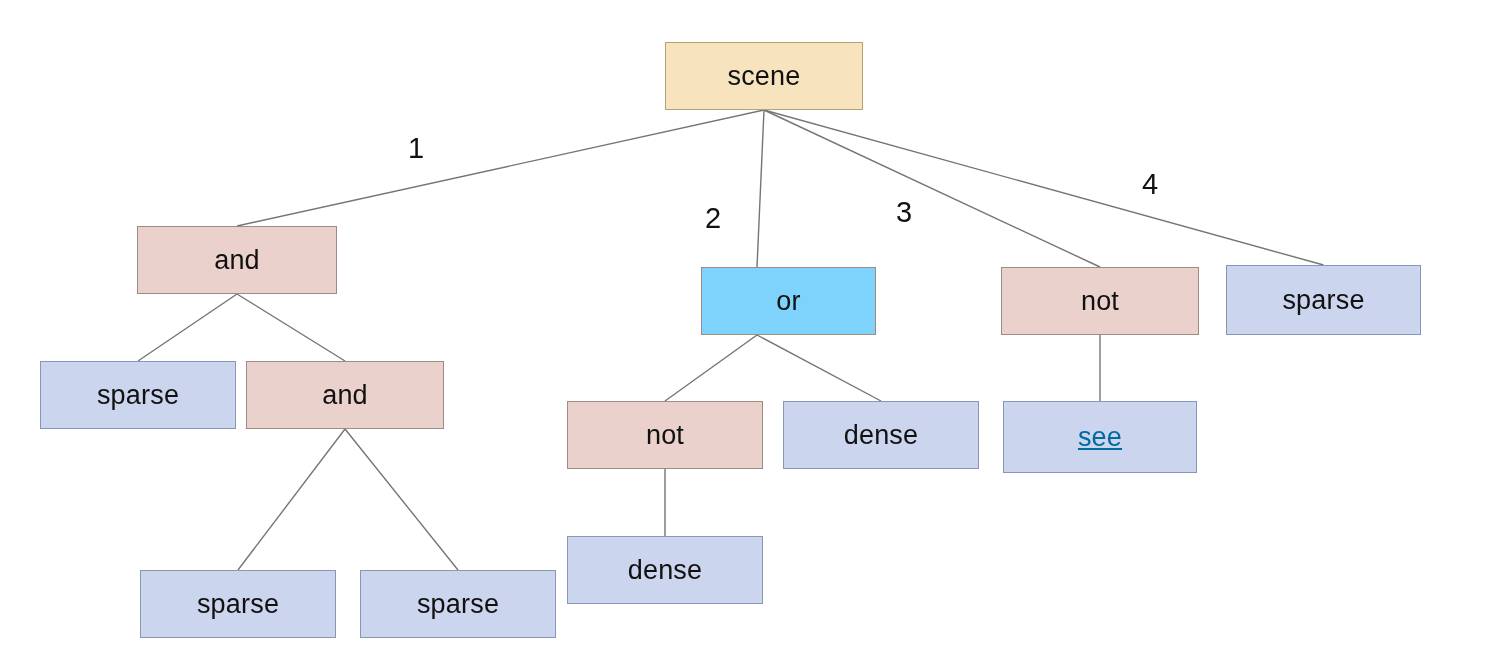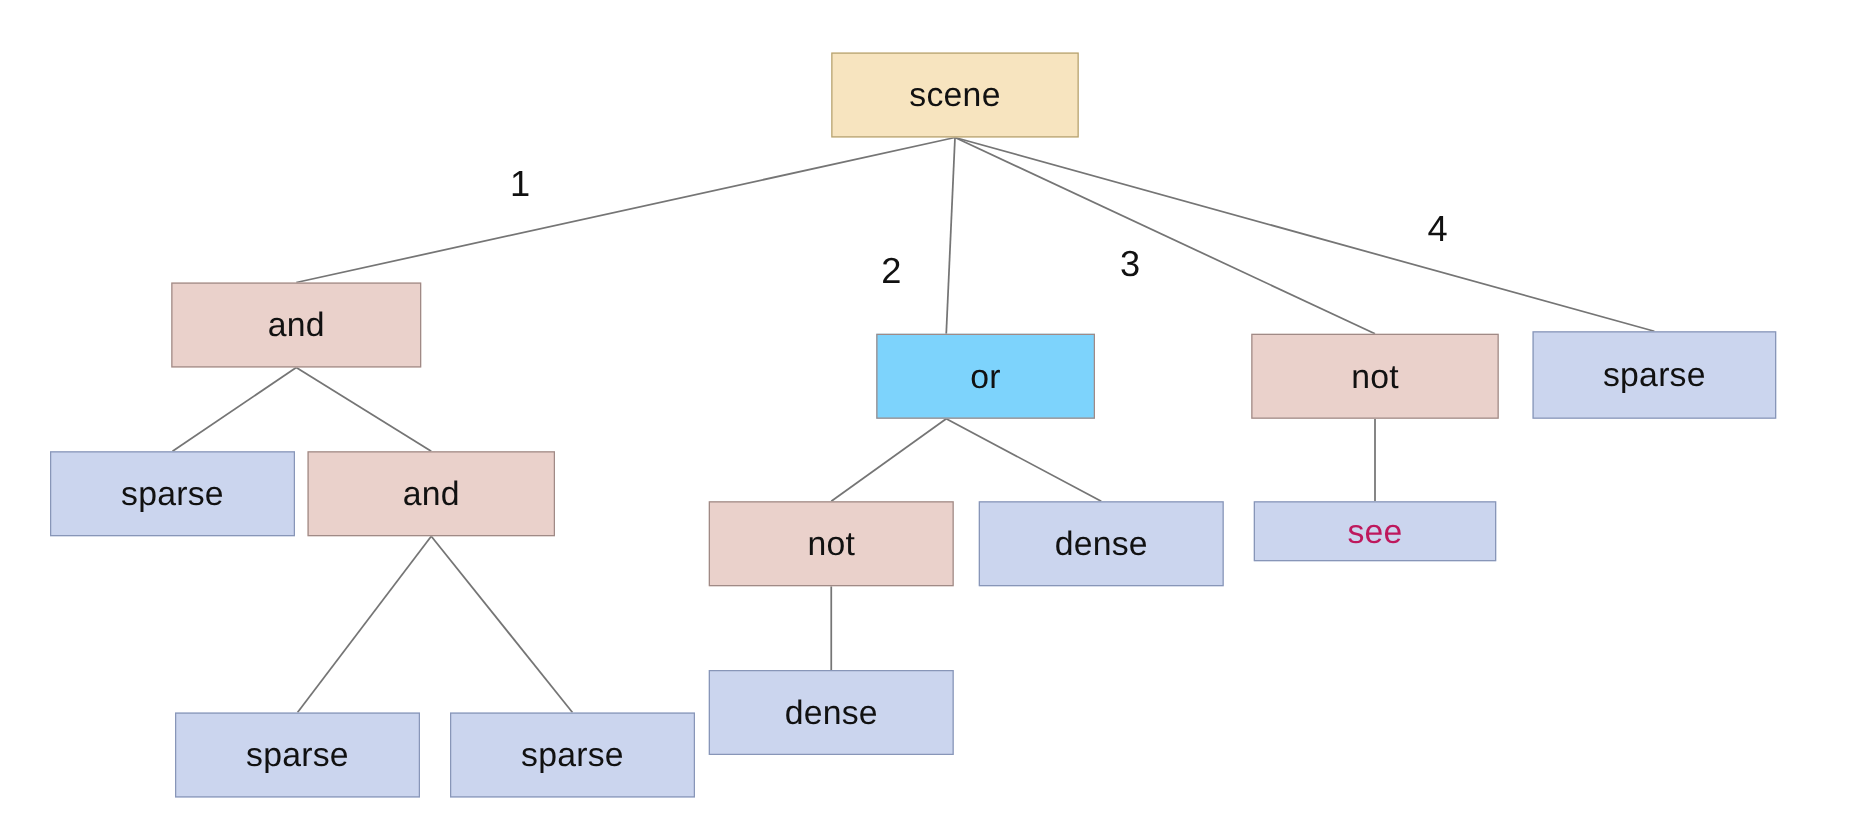--- a/index.html
+++ b/index.html
@@ -91,16 +91,16 @@
     </div>
     <div class="node node-operator" style="left: 567px; top: 401px; width: 196px; height: 68px; background: rgb(234, 209, 203); border-color: rgb(160, 138, 134); color: rgb(17, 17, 17);">
       <span>not</span>
     </div>
     <div class="node node-leaf" style="left: 783px; top: 401px; width: 196px; height: 68px; background: rgb(203, 213, 238); border-color: rgb(136, 150, 184); color: rgb(17, 17, 17);">
       <span>dense</span>
     </div>
     <div class="node node-leaf" style="left: 567px; top: 536px; width: 196px; height: 68px; background: rgb(203, 213, 238); border-color: rgb(136, 150, 184); color: rgb(17, 17, 17);">
       <span>dense</span>
     </div>
-    <div class="node node-leaf" style="left: 1003px; top: 401px; width: 194px; height: 48px; background: rgb(203, 213, 238); border-color: rgb(136, 150, 184); color: #be185d;">
+    <div class="node node-leaf" style="left: 1003px; top: 401px; width: 194px; height: 72px; background: rgb(203, 213, 238); border-color: rgb(136, 150, 184); color: #0369a1; text-decoration: underline;">
       <span>see</span>
     </div>
   </div>
 
 </body></html>

